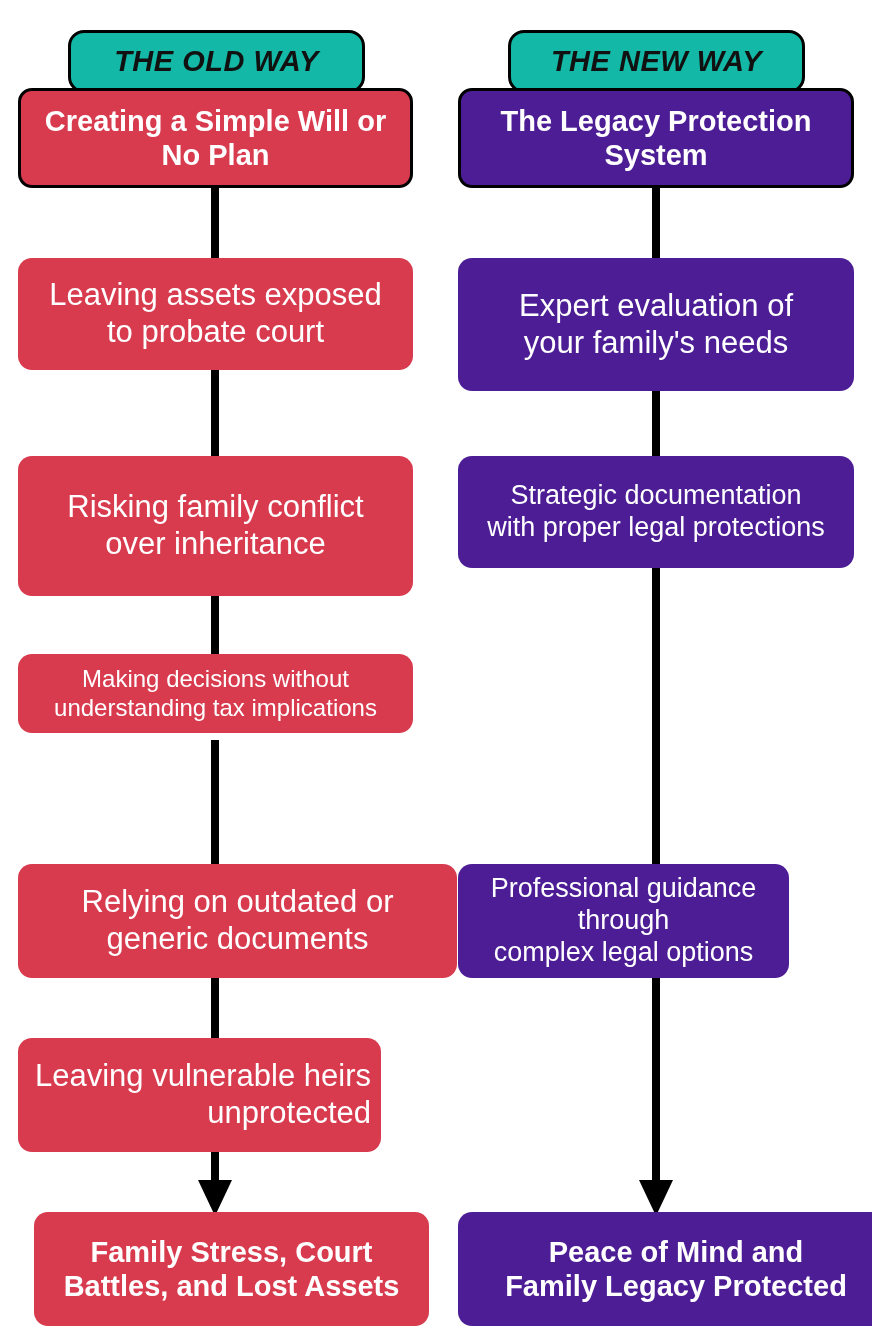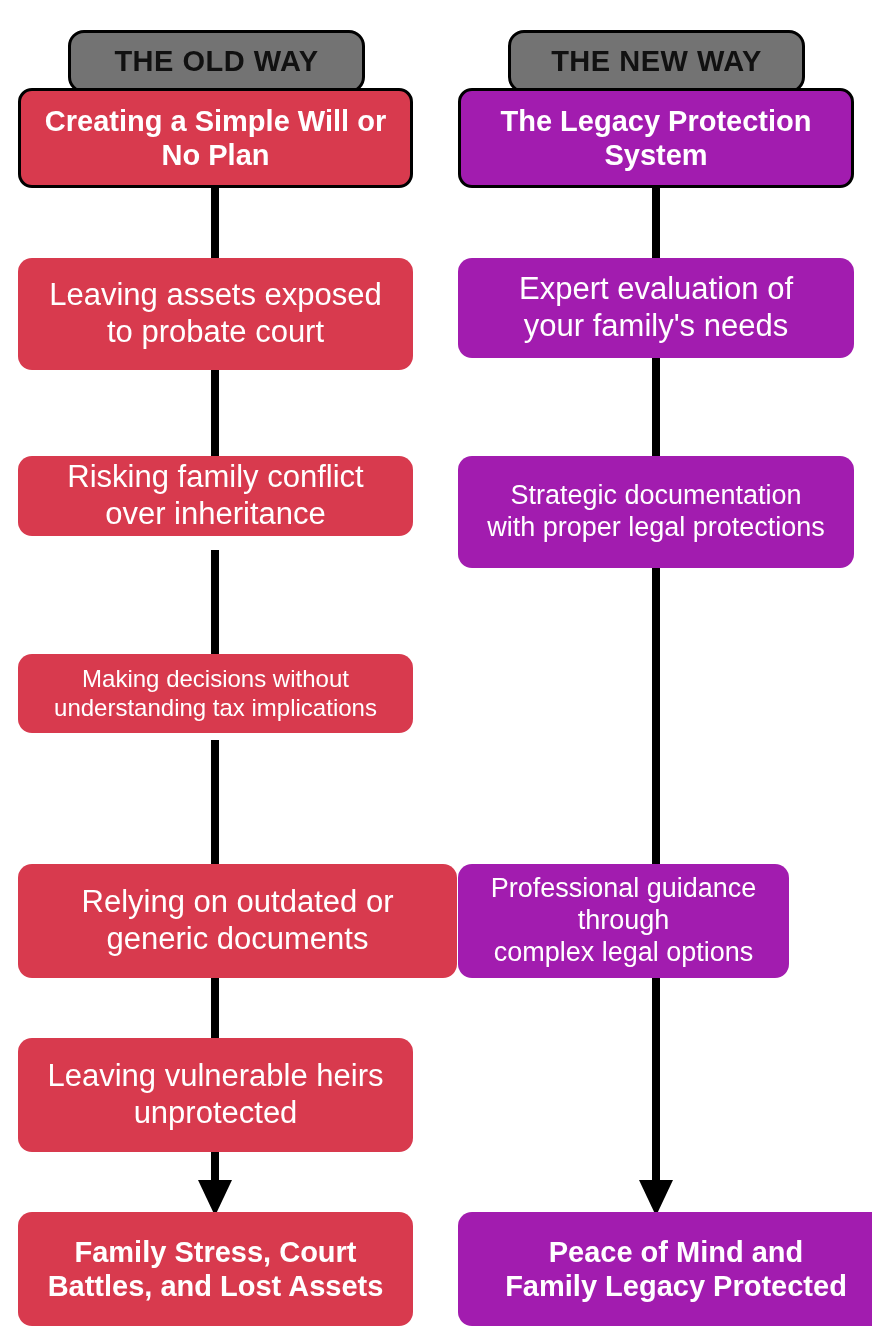--- a/index.html
+++ b/index.html
@@ -34,48 +34,49 @@
     border-left: 17px solid transparent;
     border-right: 17px solid transparent;
     border-top: 36px solid #000000;
     z-index: 2;
   }
 
   
   .header-pill {
     position: absolute;
     box-sizing: border-box;
-    background: #737373;
+    background: #14b8a6;
     border: 3px solid #000000;
     border-radius: 16px;
     display: flex;
     align-items: center;
     justify-content: center;
     z-index: 3;
     font-weight: bold;
     color: #111111;
     letter-spacing: 0.5px;
+    font-style: italic;
   }
 
   
   .node {
     position: absolute;
     box-sizing: border-box;
     border-radius: 14px;
     display: flex;
     align-items: center;
     justify-content: center;
     text-align: center;
     color: #ffffff;
     z-index: 4;
     padding: 16px 10px;
     line-height: 1.18;
   }
   .node.red  { background: #d83a4e; }
-  .node.blue { background: #a21caf; }
+  .node.blue { background: #4c1d95; }
   .node.outlined { border: 3px solid #000000; z-index: 5; }
 
   .node .txt {
     display: block;
     width: 100%;
     white-space: pre-line;
   }
 
   
   .s-head   { font-size: 29px; font-weight: bold; }
@@ -104,61 +105,61 @@
   <div class="node red outlined s-bold" style="left:18px; top:88px; width:395px; height:100px;">
     <span class="txt">Creating a Simple Will or
 No Plan</span>
   </div>
 
   <div class="node red s-large" style="left:18px; top:258px; width:395px; height:112px;">
     <span class="txt">Leaving assets exposed
 to probate court</span>
   </div>
 
-  <div class="node red s-large" style="left:18px; top:456px; width:395px; height:80px;">
+  <div class="node red s-large" style="left:18px; top:456px; width:395px; height:140px;">
     <span class="txt">Risking family conflict
 over inheritance</span>
   </div>
 
   <div class="node red s-small" style="left:18px; top:654px; width:395px; height:79px;">
     <span class="txt">Making decisions without
 understanding tax implications</span>
   </div>
 
   <div class="node red s-large" style="left:18px; top:864px; width:439px; height:114px;">
     <span class="txt">Relying on outdated or
 generic documents</span>
   </div>
 
-  <div class="node red s-large" style="left:18px; top:1038px; width:395px; height:114px;">
+  <div class="node red s-large" style="left:18px; top:1038px; width:363px; height:114px;text-align:right;">
     <span class="txt">Leaving vulnerable heirs
 unprotected</span>
   </div>
 
-  <div class="node red s-bold" style="left:18px; top:1212px; width:395px; height:114px;">
+  <div class="node red s-bold" style="left:34px; top:1212px; width:395px; height:114px;">
     <span class="txt">Family Stress, Court
 Battles, and Lost Assets</span>
   </div>
 
   <div class="connector" style="left:652px; top:150px; height:130px;"></div>
   <div class="connector" style="left:652px; top:350px; height:130px;"></div>
   <div class="connector" style="left:652px; top:550px; height:340px;"></div>
   <div class="connector" style="left:652px; top:960px; height:240px;"></div>
   <div class="arrowhead" style="left:639px; top:1180px;"></div>
 
   <div class="header-pill s-head" style="left:508px; top:30px; width:297px; height:63px;">
     <span>THE NEW WAY</span>
   </div>
 
   <div class="node blue outlined s-bold" style="left:458px; top:88px; width:396px; height:100px;">
     <span class="txt">The Legacy Protection
 System</span>
   </div>
 
-  <div class="node blue s-large" style="left:458px; top:258px; width:396px; height:100px;">
+  <div class="node blue s-large" style="left:458px; top:258px; width:396px; height:133px;">
     <span class="txt">Expert evaluation of
 your family's needs</span>
   </div>
 
   <div class="node blue s-med" style="left:458px; top:456px; width:396px; height:112px;">
     <span class="txt">Strategic documentation
 with proper legal protections</span>
   </div>
 
   <div class="node blue s-med" style="left:458px; top:864px; width:331px; height:114px;">

